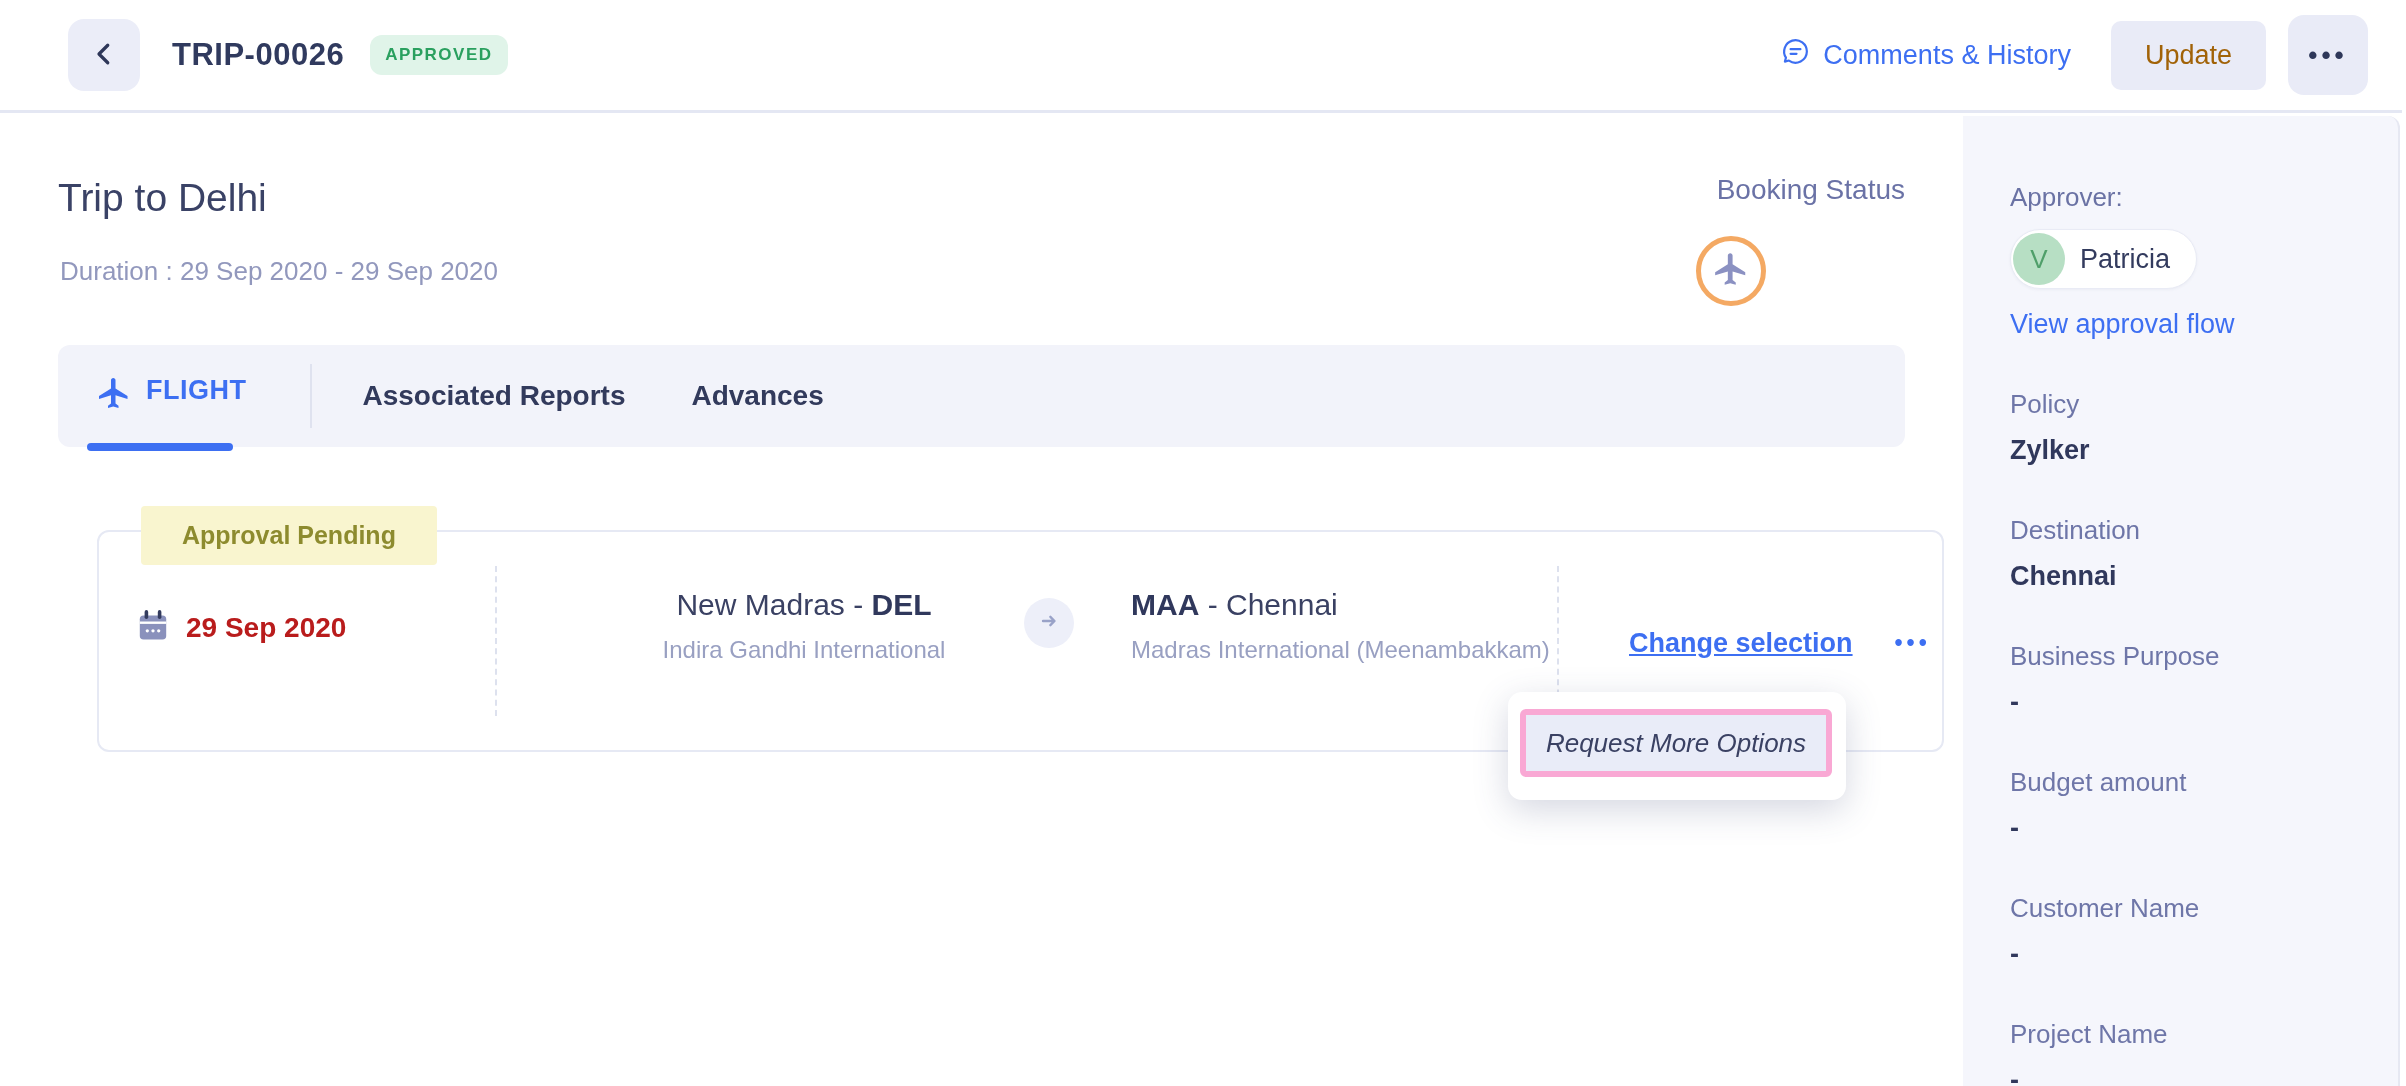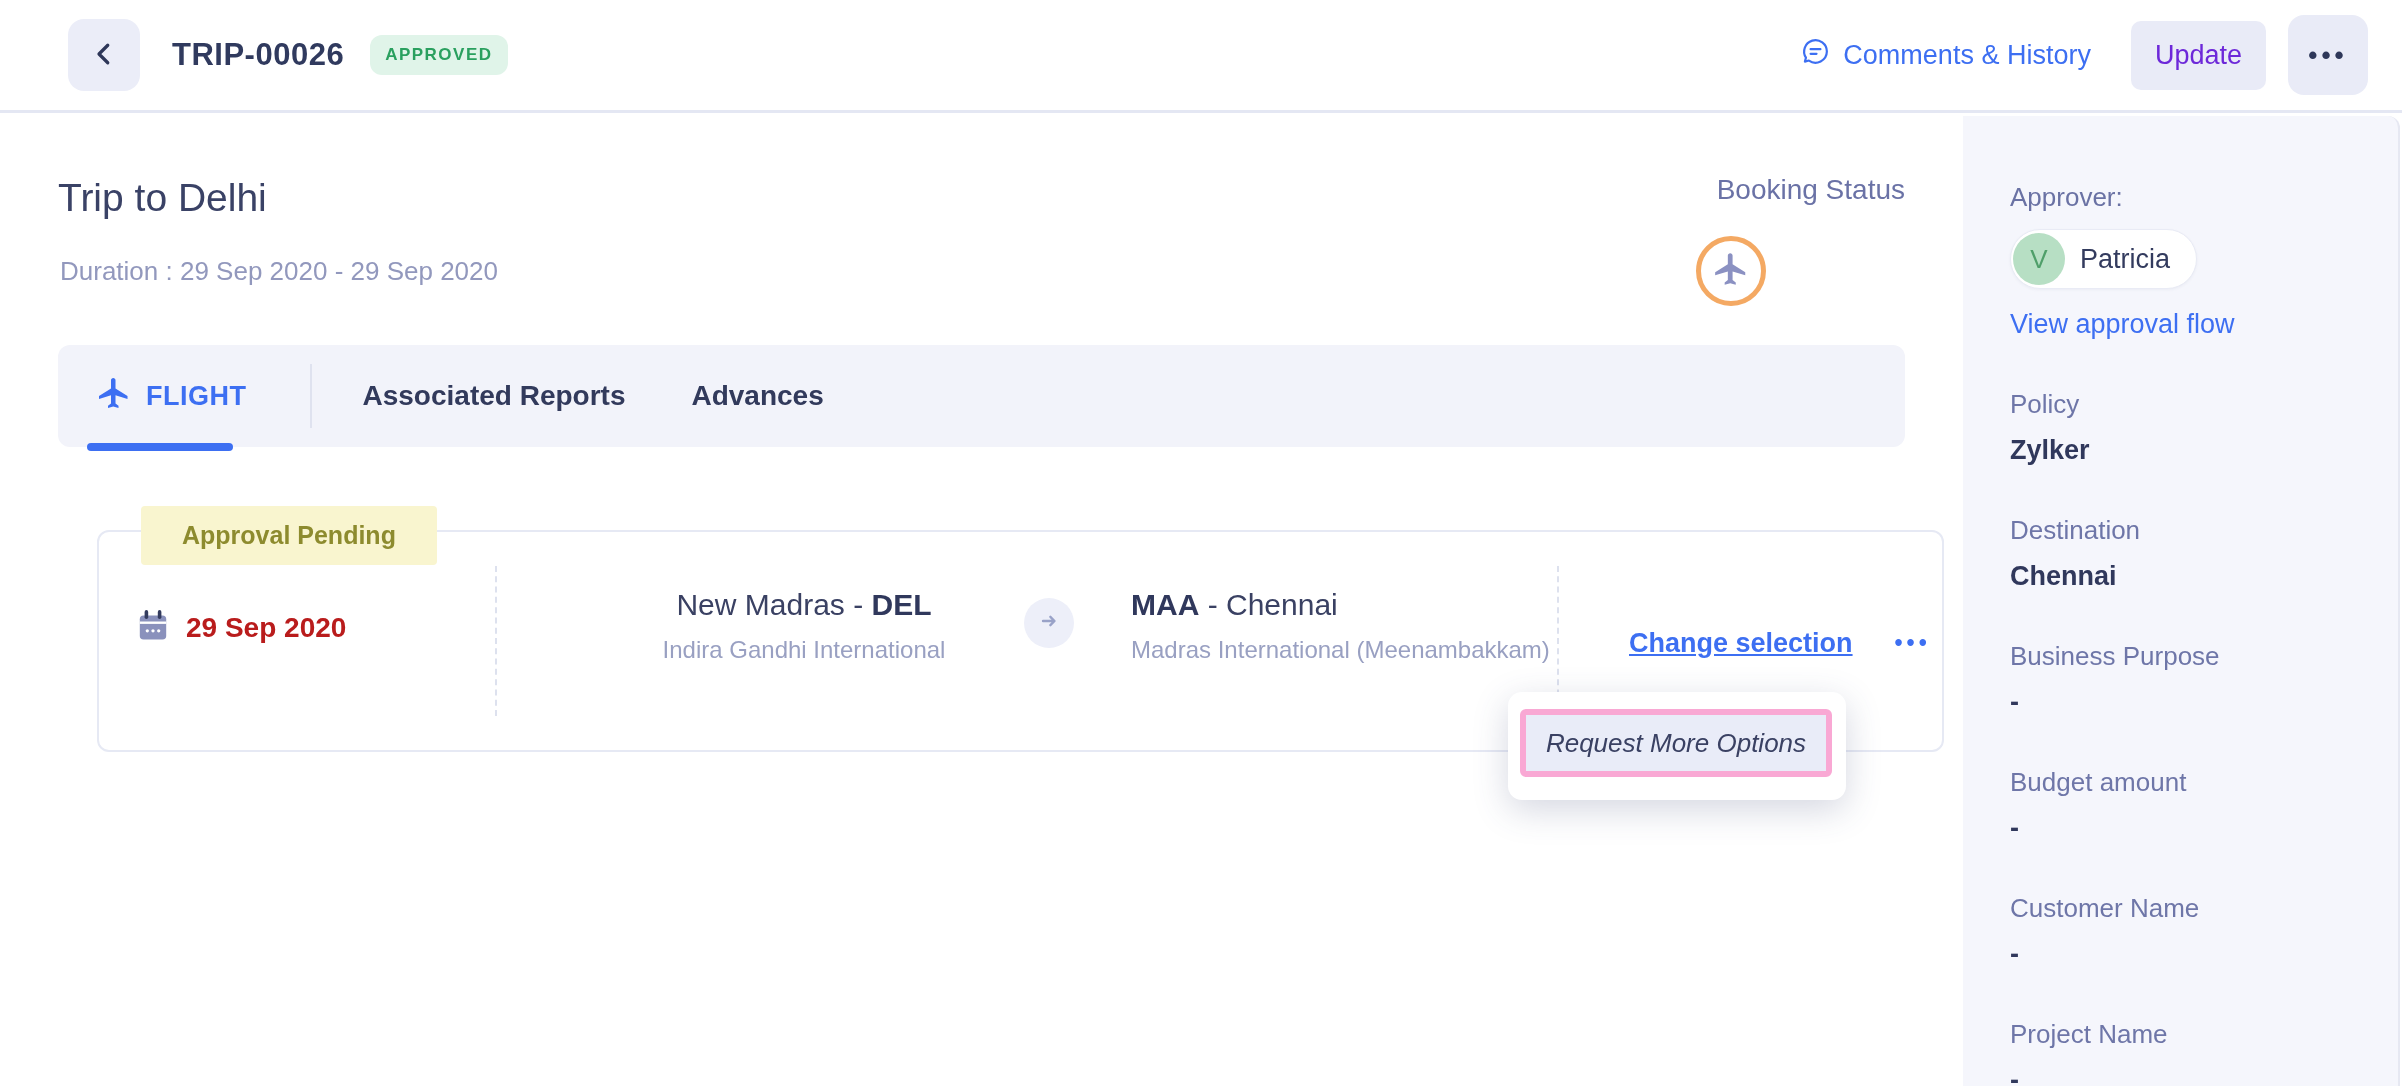--- a/index.html
+++ b/index.html
@@ -12,39 +12,39 @@
           padding:0 38px 0 68px;box-sizing:border-box;}
   .back-btn{width:72px;height:72px;border-radius:16px;background:#ebedf8;border:none;
             display:flex;align-items:center;justify-content:center;cursor:pointer;color:#2e3759;}
   .back-btn svg{width:30px;height:30px;}
   .trip-id{margin-left:32px;font-size:31px;font-weight:bold;color:#303a5e;letter-spacing:.5px;}
   .approved-badge{margin-left:26px;background:#e0f4e9;color:#2aa05f;font-size:17px;font-weight:bold;
                   letter-spacing:1.5px;padding:10px 15px;border-radius:12px;}
   .header-spacer{flex:1;}
   .comments-link{display:flex;align-items:center;gap:12px;color:#3d6ff2;font-size:27px;cursor:pointer;}
   .comments-link svg{width:31px;height:31px;}
-  .update-btn{margin-left:40px;background:#e9ebf7;border:none;border-radius:10px;color:#6d28d9;
-              font-size:27px;padding:19px 24px;cursor:pointer;font-family:inherit;}
+  .update-btn{margin-left:40px;background:#e9ebf7;border:none;border-radius:10px;color:#a16207;
+              font-size:27px;padding:19px 34px;cursor:pointer;font-family:inherit;}
   .more-btn{margin-left:22px;background:#e9ebf7;border:none;border-radius:16px;color:#2e3759;
             width:80px;height:80px;font-size:26px;font-weight:bold;letter-spacing:4px;cursor:pointer;
             display:flex;align-items:center;justify-content:center;padding-left:6px;box-sizing:border-box;}
 
   
   .main{position:absolute;top:116px;left:0;width:1963px;bottom:0;background:#fff;}
   .page-title{position:absolute;left:58px;top:60px;font-size:39px;color:#3a4266;}
   .duration{position:absolute;left:60px;top:140px;font-size:26px;color:#9298bd;}
   .booking-status-label{position:absolute;right:58px;top:58px;font-size:28px;color:#6a72a6;}
   .booking-ring{position:absolute;left:1696px;top:120px;width:60px;height:60px;border:5px solid #f4a963;
                 border-radius:50%;display:flex;align-items:center;justify-content:center;background:#fff;}
   .booking-ring svg{width:38px;height:38px;fill:#8b91c2;}
 
   
   .tabbar{position:absolute;left:58px;top:229px;width:1847px;height:102px;background:#f2f3fa;
           border-radius:12px;display:flex;align-items:center;box-sizing:border-box;padding-left:38px;}
-  .tab-flight{display:flex;align-items:center;gap:14px;color:#3d6ff2;font-size:27px;font-weight:bold;
+  .tab-flight{display:flex;align-items:flex-start;gap:14px;color:#3d6ff2;font-size:27px;font-weight:bold;
               letter-spacing:.5px;cursor:pointer;}
   .tab-flight svg{width:36px;height:36px;fill:#3d6ff2;}
   .tab-divider{width:2px;height:64px;background:#dfe2ef;margin:0 50px 0 64px;}
   .tab{font-size:28px;font-weight:bold;color:#323a5c;cursor:pointer;}
   .tab+.tab{margin-left:66px;}
   .tab-underline{position:absolute;left:29px;bottom:-4px;width:146px;height:8px;border-radius:4px;background:#3d6ff2;}
 
   
   .prefs{position:absolute;right:58px;top:478px;display:flex;align-items:center;}
   .prefs-label{color:#9aa1c4;font-size:27px;margin-right:30px;}

